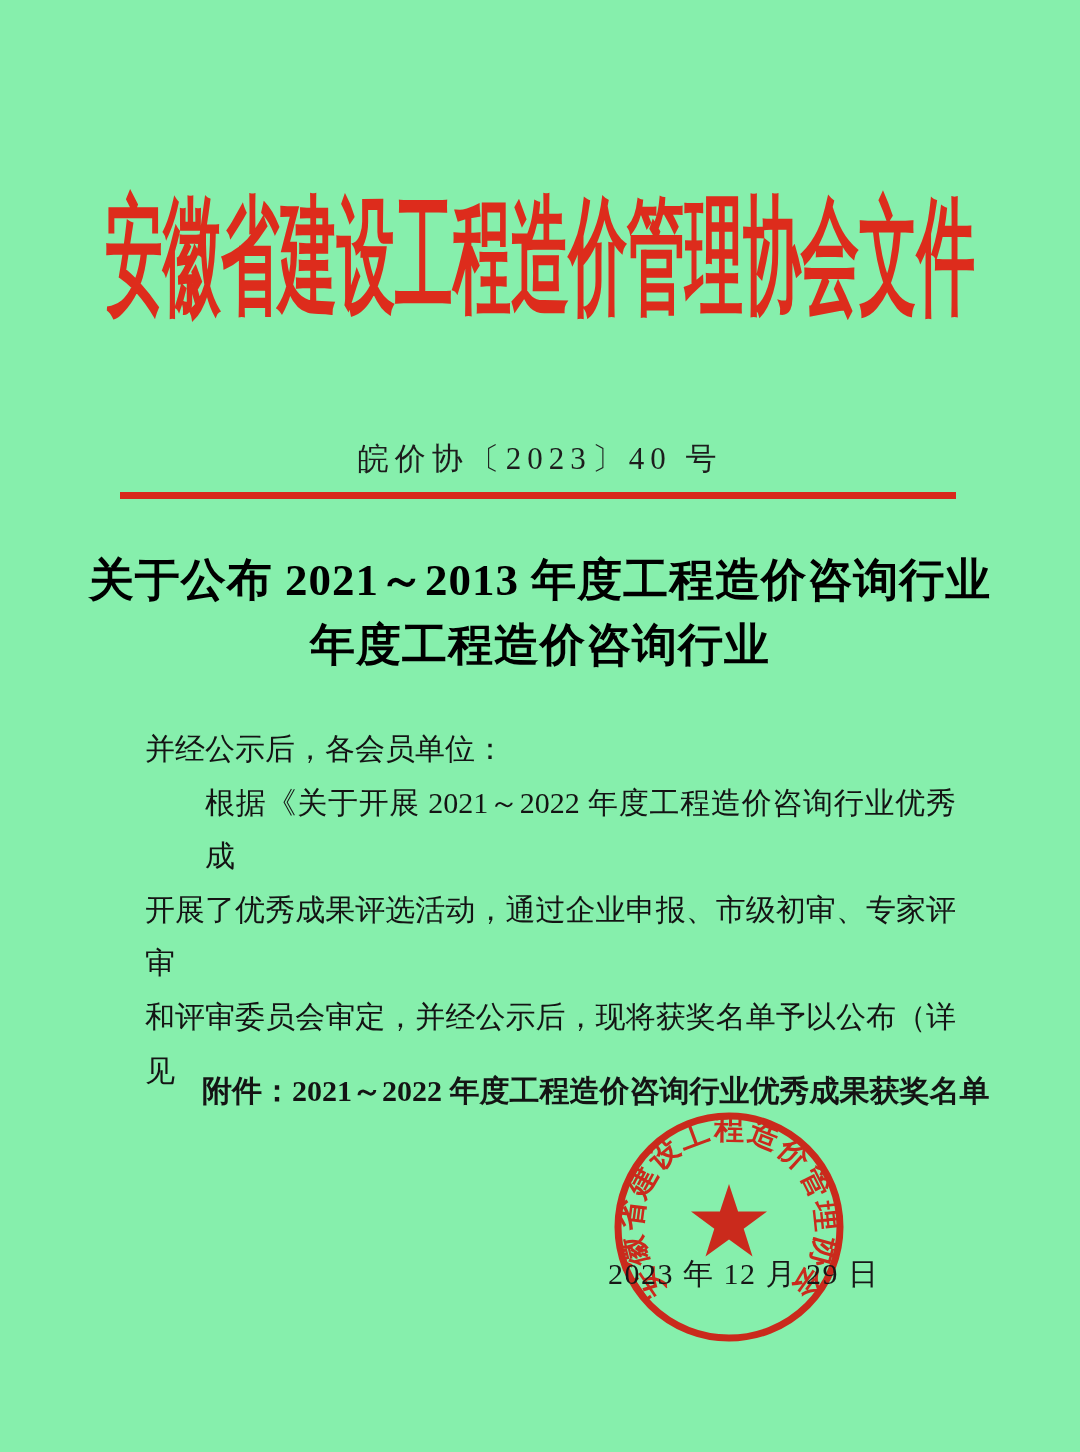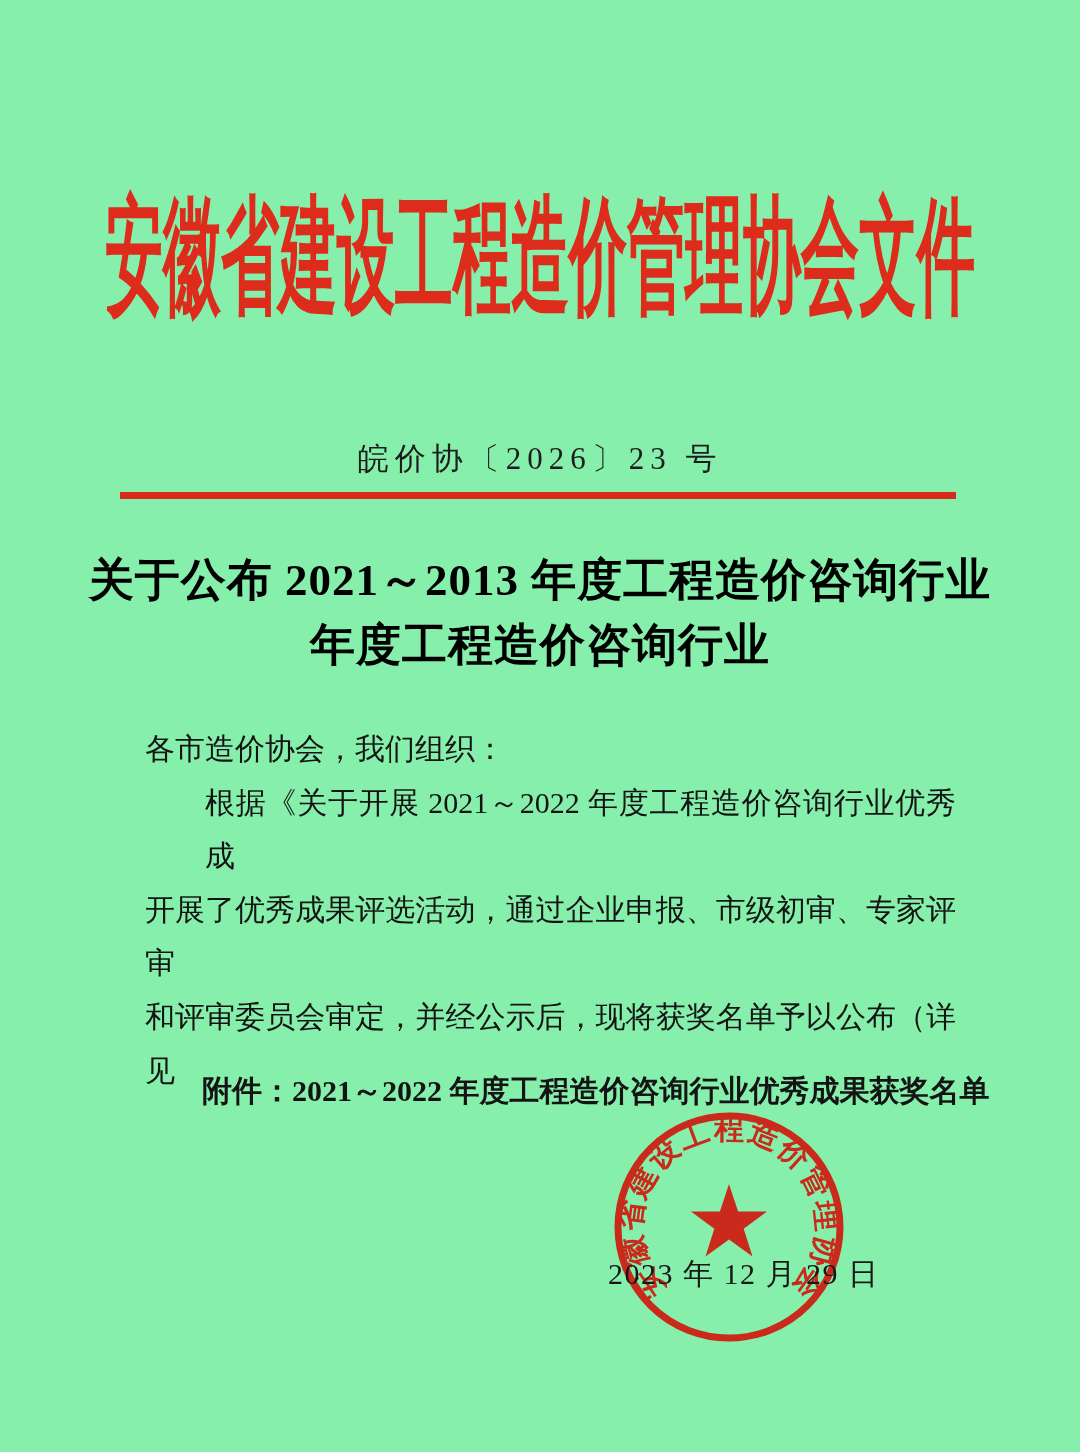--- a/index.html
+++ b/index.html
@@ -104,28 +104,28 @@
 </style>
 </head>
 <body>
 
 <div class="page">
 
   <div class="red-header">
     <span class="stretch">安徽省建设工程造价管理协会文件</span>
   </div>
 
-  <div class="doc-number">皖价协〔2026〕23 号</div>
+  <div class="doc-number">皖价协〔2023〕40 号</div>
 
   <div class="red-line"></div>
 
   <h1 class="doc-title"><span>关于公布 2021～2013 年度工程造价咨询行业</span><br><span>年度工程造价咨询行业</span></h1>
 
   <div class="body-block">
-    <div class="body-line">各市造价协会，我们组织：</div>
+    <div class="body-line">并经公示后，各会员单位：</div>
     <div class="body-line just indent">根据《关于开展 2021～2022 年度工程造价咨询行业优秀成</div>
     <div class="body-line just">开展了优秀成果评选活动，通过企业申报、市级初审、专家评审</div>
     <div class="body-line just">和评审委员会审定，并经公示后，现将获奖名单予以公布（详见</div>
   </div>
 
   <div class="attachment-line">附件：2021～2022 年度工程造价咨询行业优秀成果获奖名单</div>
 
   <div class="seal">
     <svg viewBox="0 0 230 230" xmlns="http://www.w3.org/2000/svg" aria-hidden="true">
       <circle cx="115" cy="115" r="111" fill="none" stroke="#ce2015" stroke-width="7"></circle>

